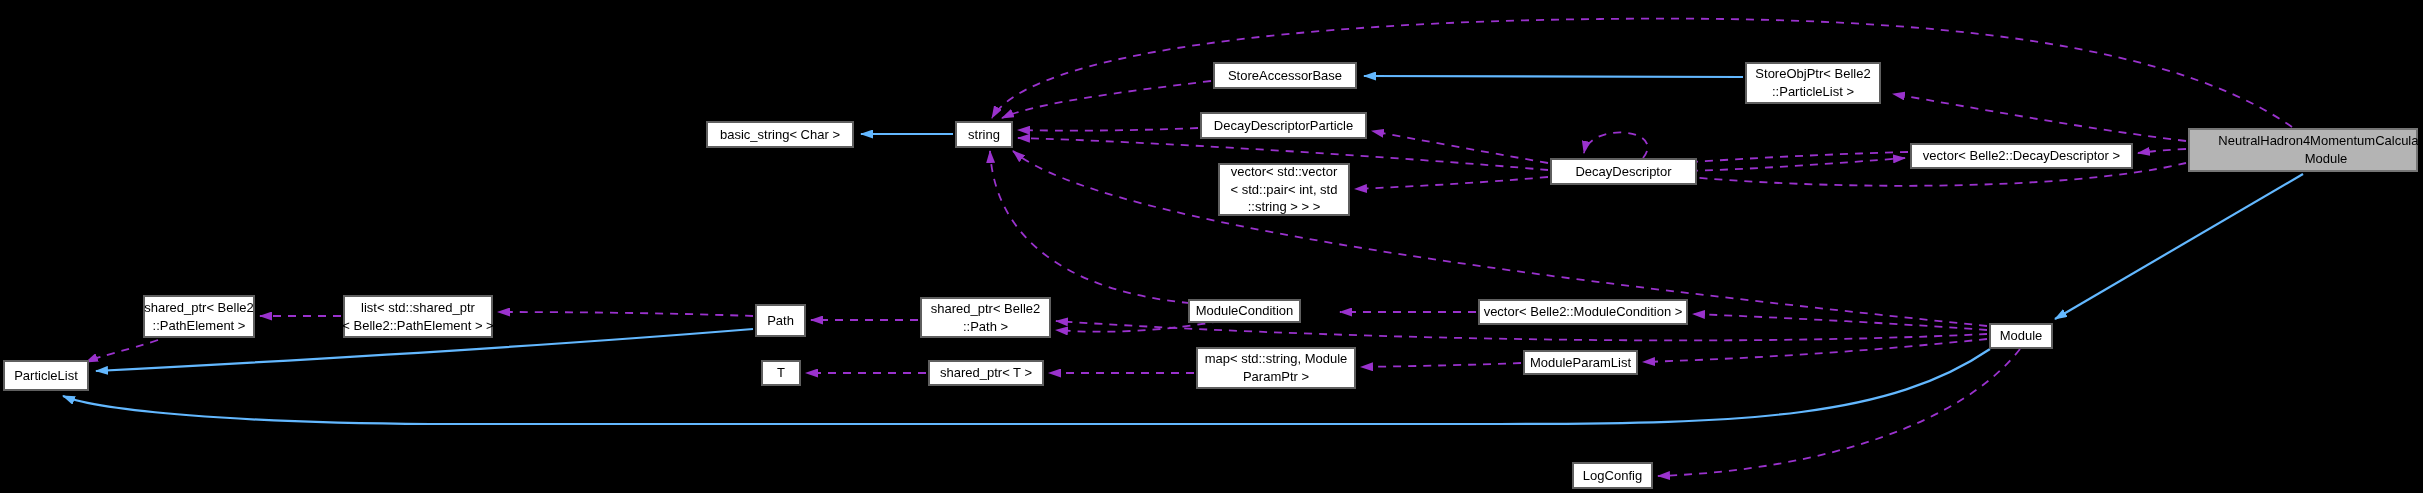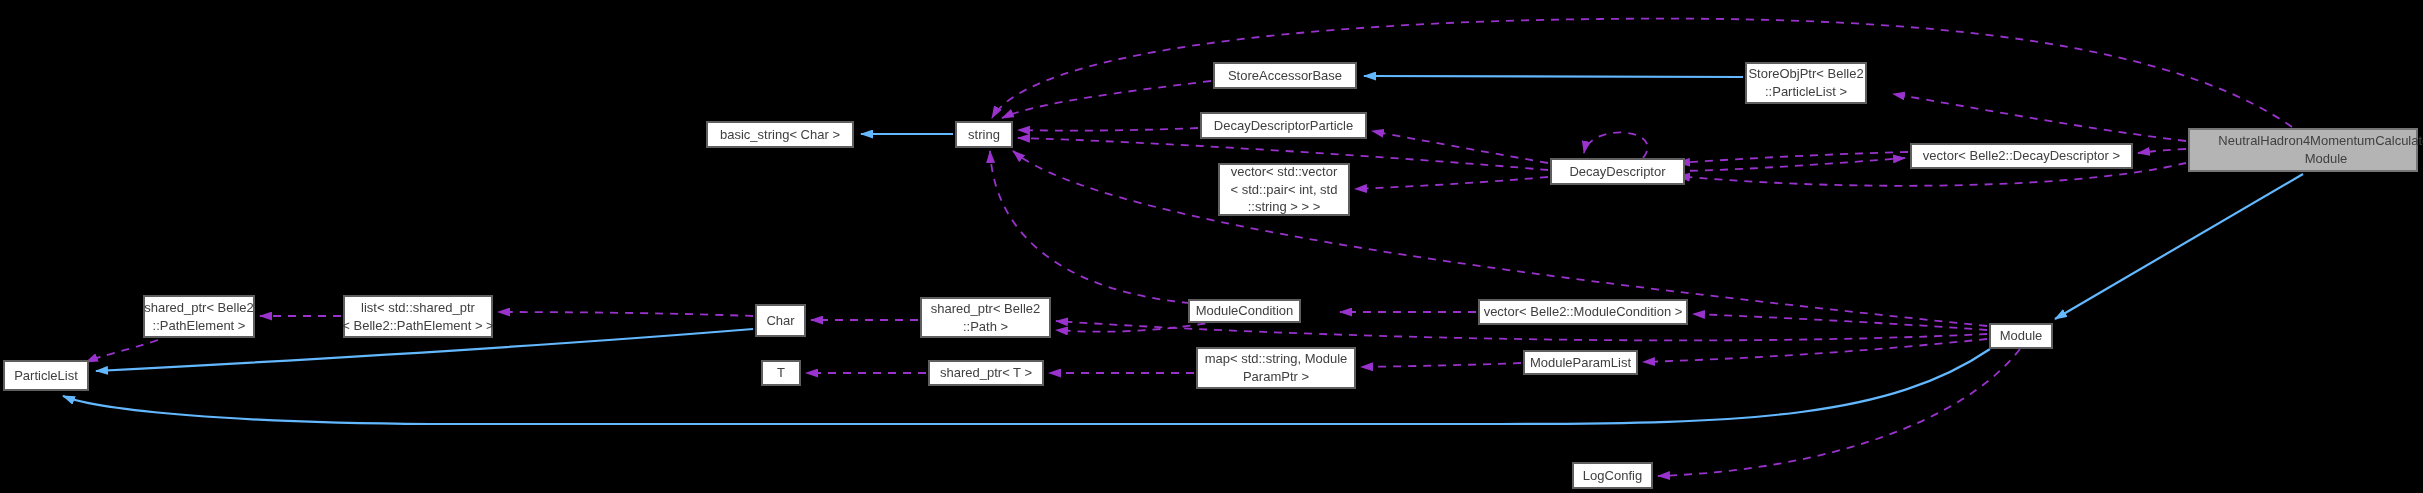--- a/index.html
+++ b/index.html
@@ -10,21 +10,21 @@
     overflow:hidden;
     font-family:"Liberation Sans",sans-serif;
   }
   #edges{position:absolute;left:0;top:0;z-index:0;}
   .node{
     position:absolute;
     z-index:2;
     box-sizing:border-box;
     background:#ffffff;
     border:2px solid #5f5f5f;
-    color:#404040;
+    color:#000000;
     font-size:13px;
     line-height:1.38;
     display:flex;
     align-items:center;
     justify-content:center;
     text-align:center;
     white-space:pre;
     padding:0 2px;
   }
   .node.main{
@@ -81,35 +81,35 @@
     <path class="edge" d="M 918 320 L 811 320" marker-end="url(#arrowM)"></path>
     <path class="edge" d="M 753 316 C 670 313 580 312 498 312" marker-end="url(#arrowM)"></path>
     <path class="edge" d="M 341 316 L 260 316" marker-end="url(#arrowM)"></path>
     <path class="edge" d="M 158 340 C 128 350 103 355 86 362" marker-end="url(#arrowM)"></path>
     <path class="edge" d="M 2020 349 C 1965 420 1830 470 1658 476" marker-end="url(#arrowM)"></path>
   </svg>
 
   <div class="node" style="left:706px;top:121px;width:148px;height:27px">basic_string&lt; Char &gt;</div>
   <div class="node" style="left:955px;top:121px;width:58px;height:27px">string</div>
   <div class="node" style="left:1213px;top:62px;width:144px;height:27px">StoreAccessorBase</div>
-  <div class="node" style="left:1745px;top:62px;width:122px;height:42px">StoreObjPtr&lt; Belle2
+  <div class="node" style="left:1745px;top:62px;width:136px;height:42px">StoreObjPtr&lt; Belle2
 ::ParticleList &gt;</div>
   <div class="node" style="left:1200px;top:112px;width:167px;height:27px">DecayDescriptorParticle</div>
   <div class="node" style="left:1218px;top:163px;width:132px;height:53px">vector&lt; std::vector
 &lt; std::pair&lt; int, std
 ::string &gt; &gt; &gt;</div>
-  <div class="node" style="left:1550px;top:158px;width:135px;height:27px">DecayDescriptor</div>
+  <div class="node" style="left:1550px;top:158px;width:147px;height:27px">DecayDescriptor</div>
   <div class="node" style="left:1910px;top:143px;width:223px;height:26px">vector&lt; Belle2::DecayDescriptor &gt;</div>
   <div class="node main" style="left:2188px;top:128px;width:230px;height:44px">NeutralHadron4MomentumCalculator
 Module</div>
   <div class="node" style="left:143px;top:295px;width:112px;height:43px">shared_ptr&lt; Belle2
 ::PathElement &gt;</div>
   <div class="node" style="left:343px;top:295px;width:150px;height:43px">list&lt; std::shared_ptr
 &lt; Belle2::PathElement &gt; &gt;</div>
-  <div class="node" style="left:755px;top:304px;width:51px;height:33px">Char</div>
+  <div class="node" style="left:755px;top:304px;width:51px;height:33px">Path</div>
   <div class="node" style="left:920px;top:297px;width:131px;height:41px">shared_ptr&lt; Belle2
 ::Path &gt;</div>
   <div class="node" style="left:1188px;top:299px;width:113px;height:24px">ModuleCondition</div>
   <div class="node" style="left:1478px;top:299px;width:210px;height:26px">vector&lt; Belle2::ModuleCondition &gt;</div>
   <div class="node" style="left:1989px;top:323px;width:64px;height:26px">Module</div>
   <div class="node" style="left:3px;top:360px;width:86px;height:31px">ParticleList</div>
   <div class="node" style="left:761px;top:360px;width:40px;height:26px">T</div>
   <div class="node" style="left:928px;top:360px;width:116px;height:26px">shared_ptr&lt; T &gt;</div>
   <div class="node" style="left:1196px;top:347px;width:160px;height:42px">map&lt; std::string, Module
 ParamPtr &gt;</div>

